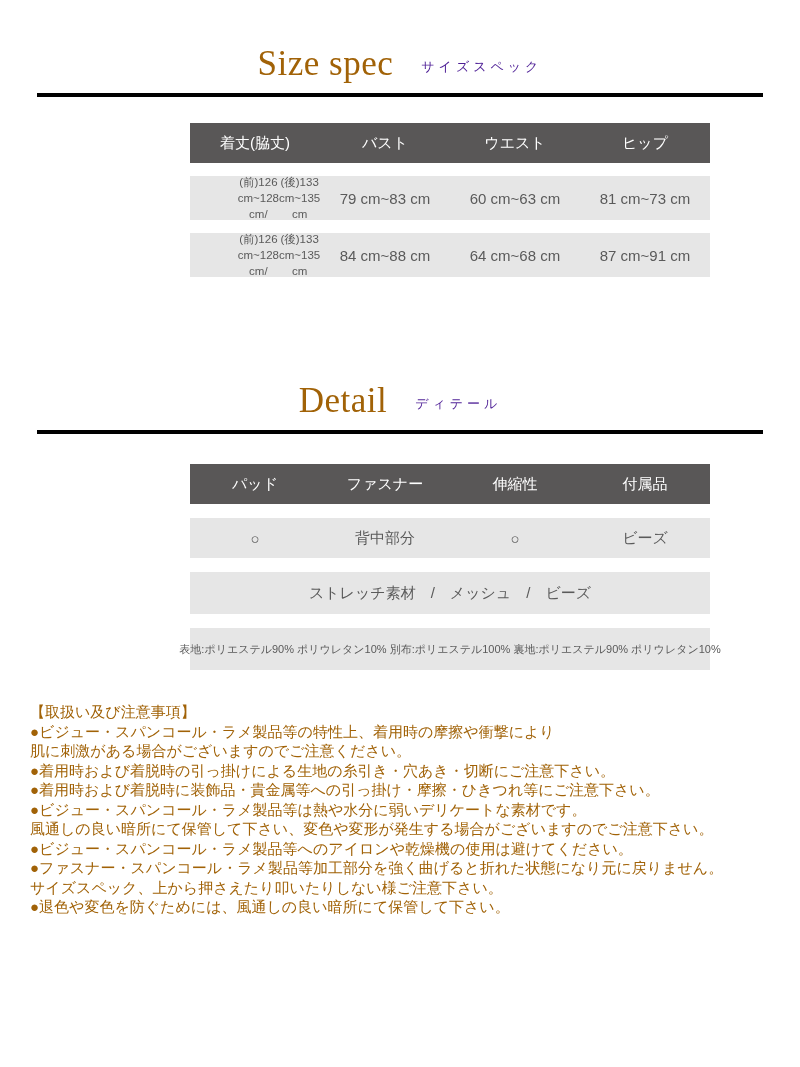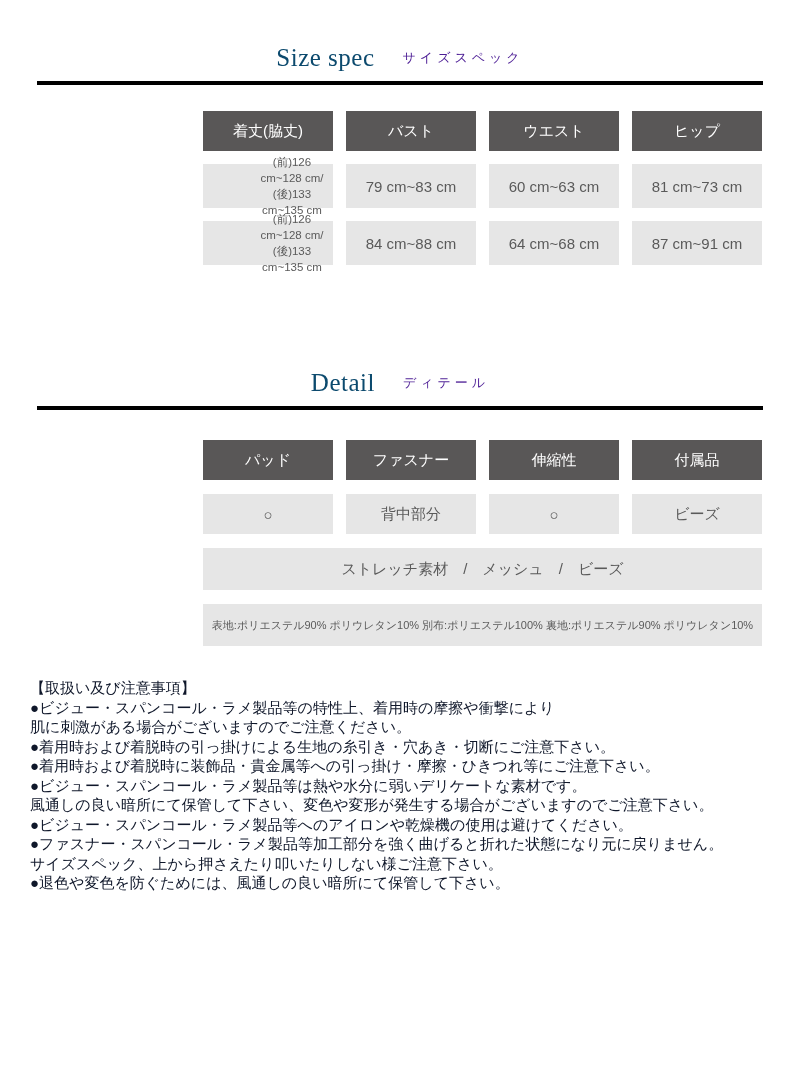--- a/index.html
+++ b/index.html
@@ -15,40 +15,39 @@
     color: #3c3c3c;
   }
   .section-title {
     text-align: center;
     white-space: nowrap;
   }
   .size-title { padding-top: 44px; }
   .detail-title { margin-top: 104px; }
   .title-en {
     font-family: "Liberation Serif", "DejaVu Serif", serif;
-    font-size: 25px;
-    color: #0c4a6e;
+    font-size: 35px;
+    color: #a16207;
     letter-spacing: 0.5px;
   }
   .title-ja {
     font-size: 13px;
     color: #4c1d95;
     letter-spacing: 4px;
     margin-left: 28px;
     vertical-align: 4px;
   }
   .rule {
     height: 4px;
     background: #000000;
     margin: 9px 37px 0 37px;
   }
   .grid {
     display: grid;
     grid-template-columns: 148px 130px 130px 130px 130px;
-    column-gap: 13px;
     margin-left: 42px;
     width: 720px;
   }
   .size-grid {
     margin-top: 26px;
     grid-template-rows: 40px 44px 44px;
     row-gap: 13px;
   }
   .detail-grid {
     margin-top: 30px;
@@ -68,36 +67,36 @@
     background: #e6e6e6;
     color: #5a5a5a;
     display: flex;
     align-items: center;
     justify-content: center;
     font-size: 15px;
     text-align: center;
   }
   .empty { background: transparent; }
   .two-line {
-    flex-direction: column;
+    flex-direction: row;
     font-size: 11.5px;
     line-height: 16px;
     padding-left: 48px;
   }
   .span4 { grid-column: 2 / 6; }
   .mix {
     font-size: 11px;
     white-space: nowrap;
     letter-spacing: 0;
   }
   .notes {
     margin: 32px 0 0 30px;
     font-size: 15px;
     line-height: 19.5px;
-    color: #0f172a;
+    color: #a16207;
   }
   .notes div { white-space: nowrap; }
 </style>
 </head>
 <body>
 
 <div class="section-title size-title">
   <span class="title-en">Size spec</span><span class="title-ja">サイズスペック</span>
 </div>
 <div class="rule"></div>

